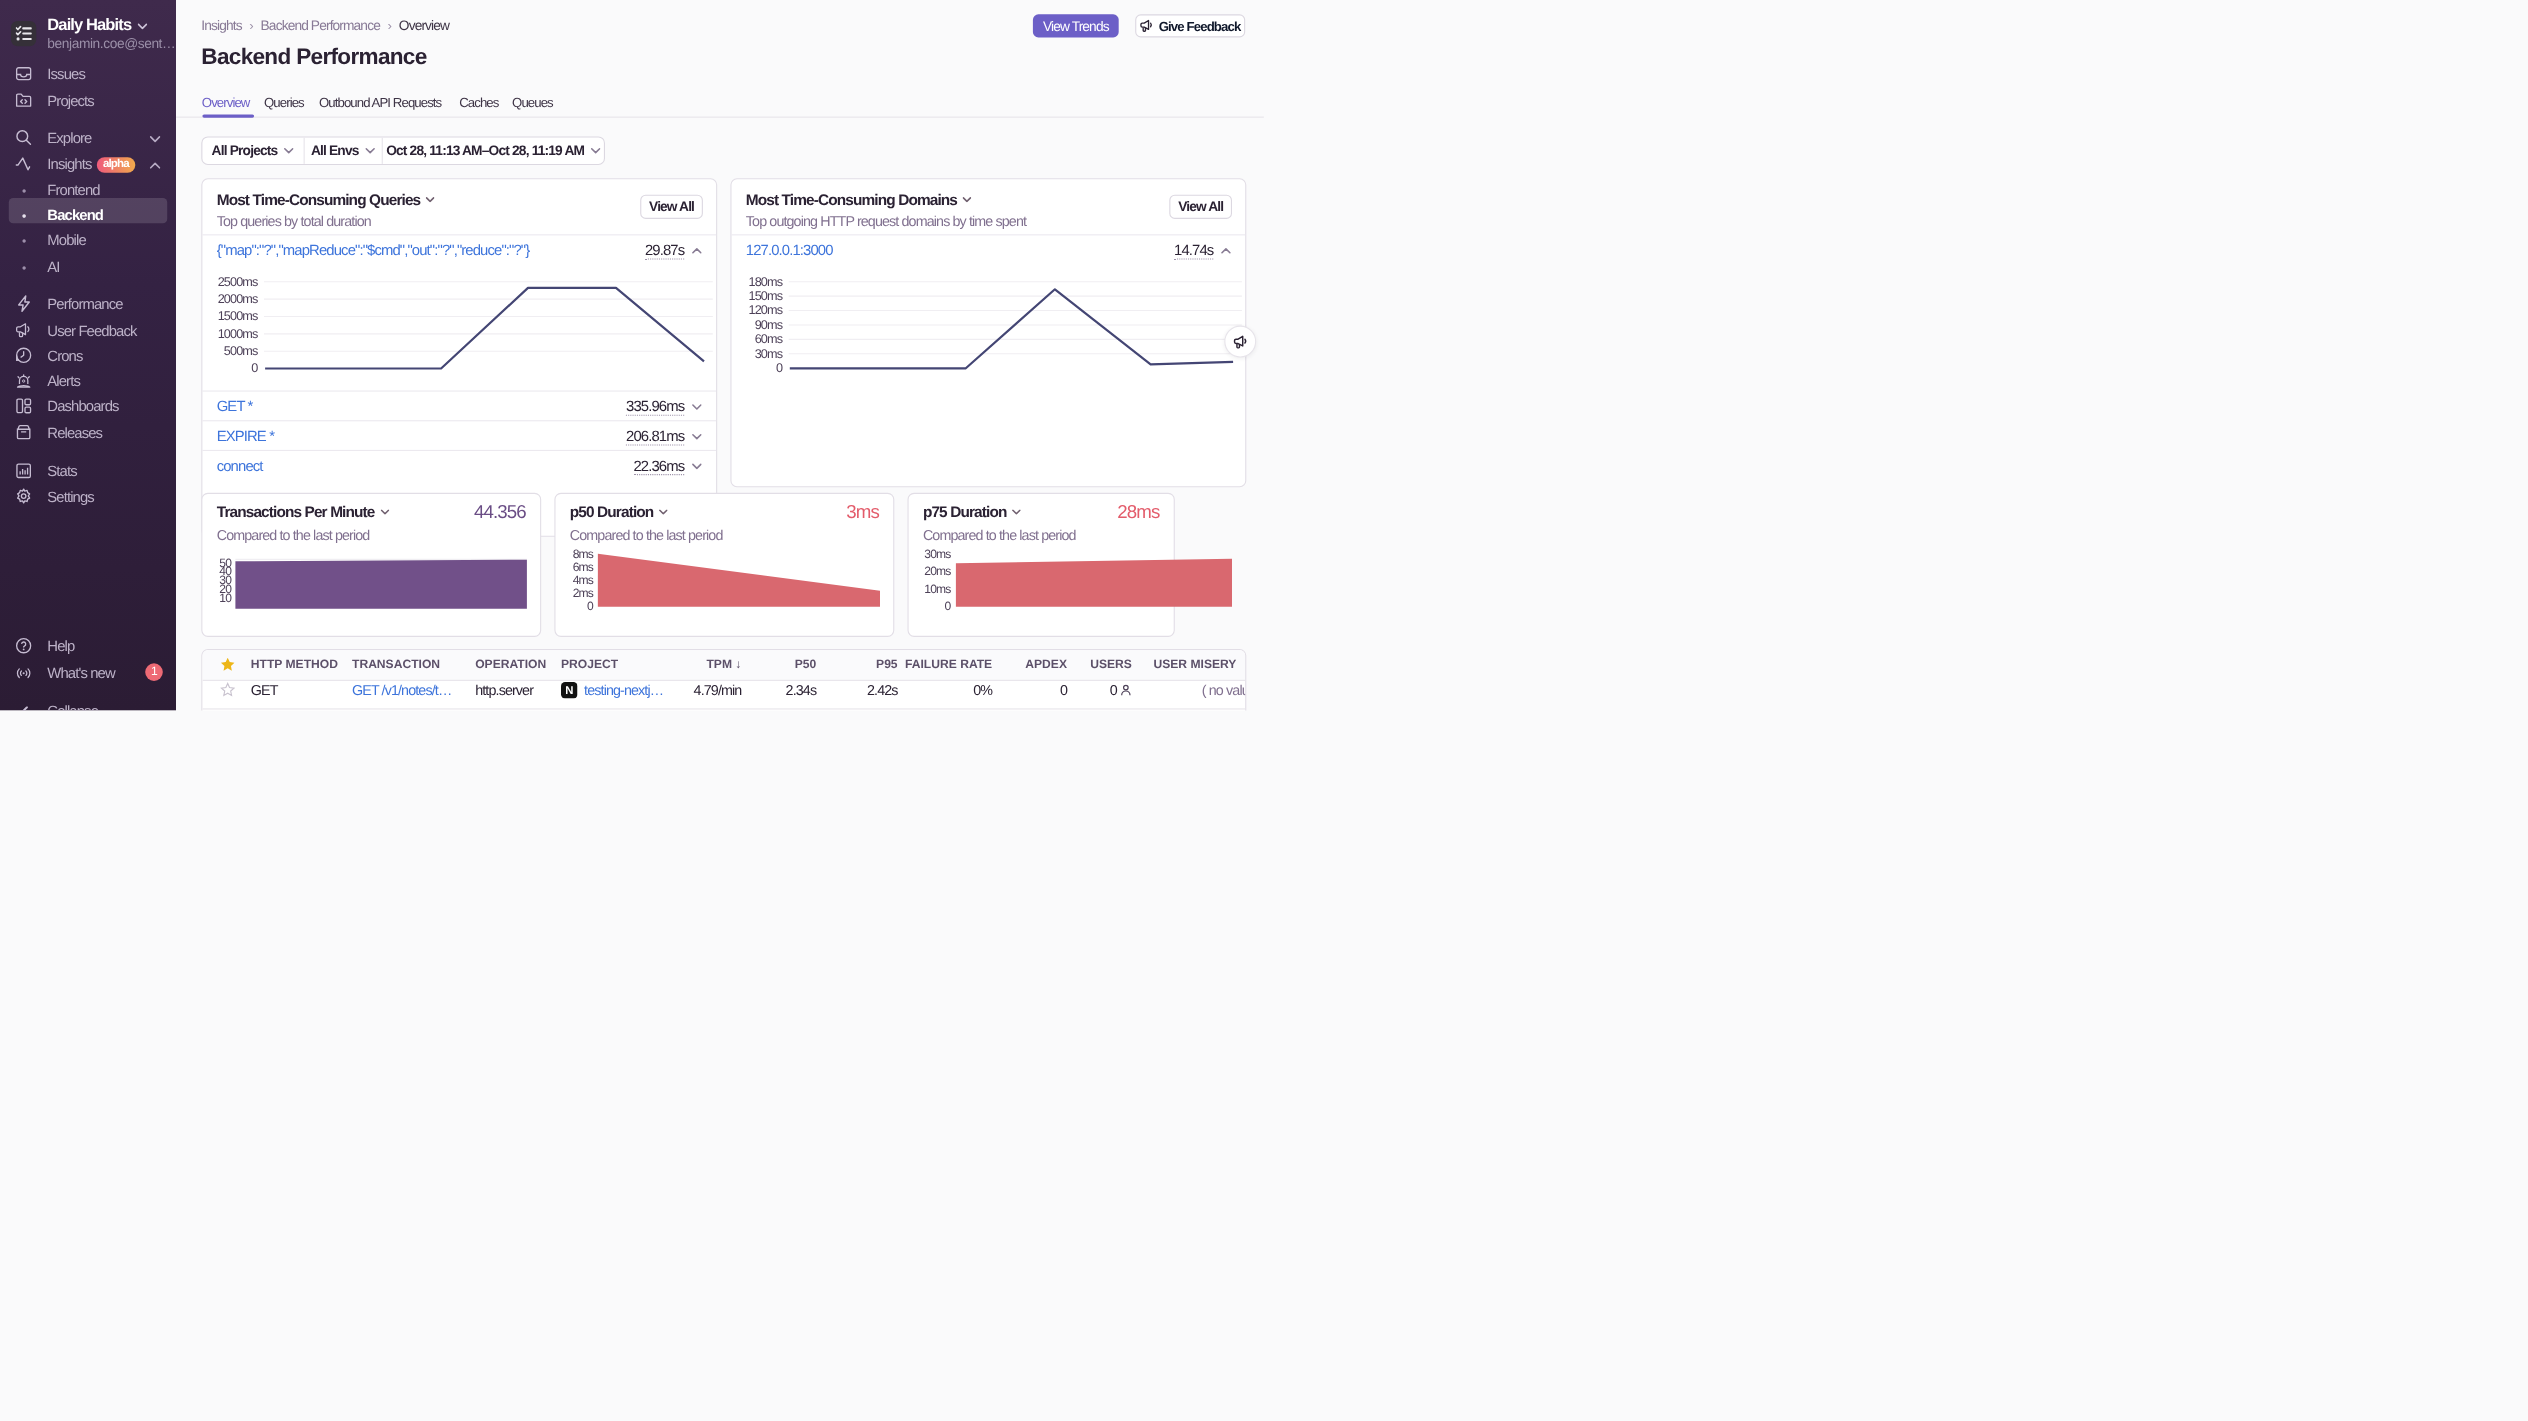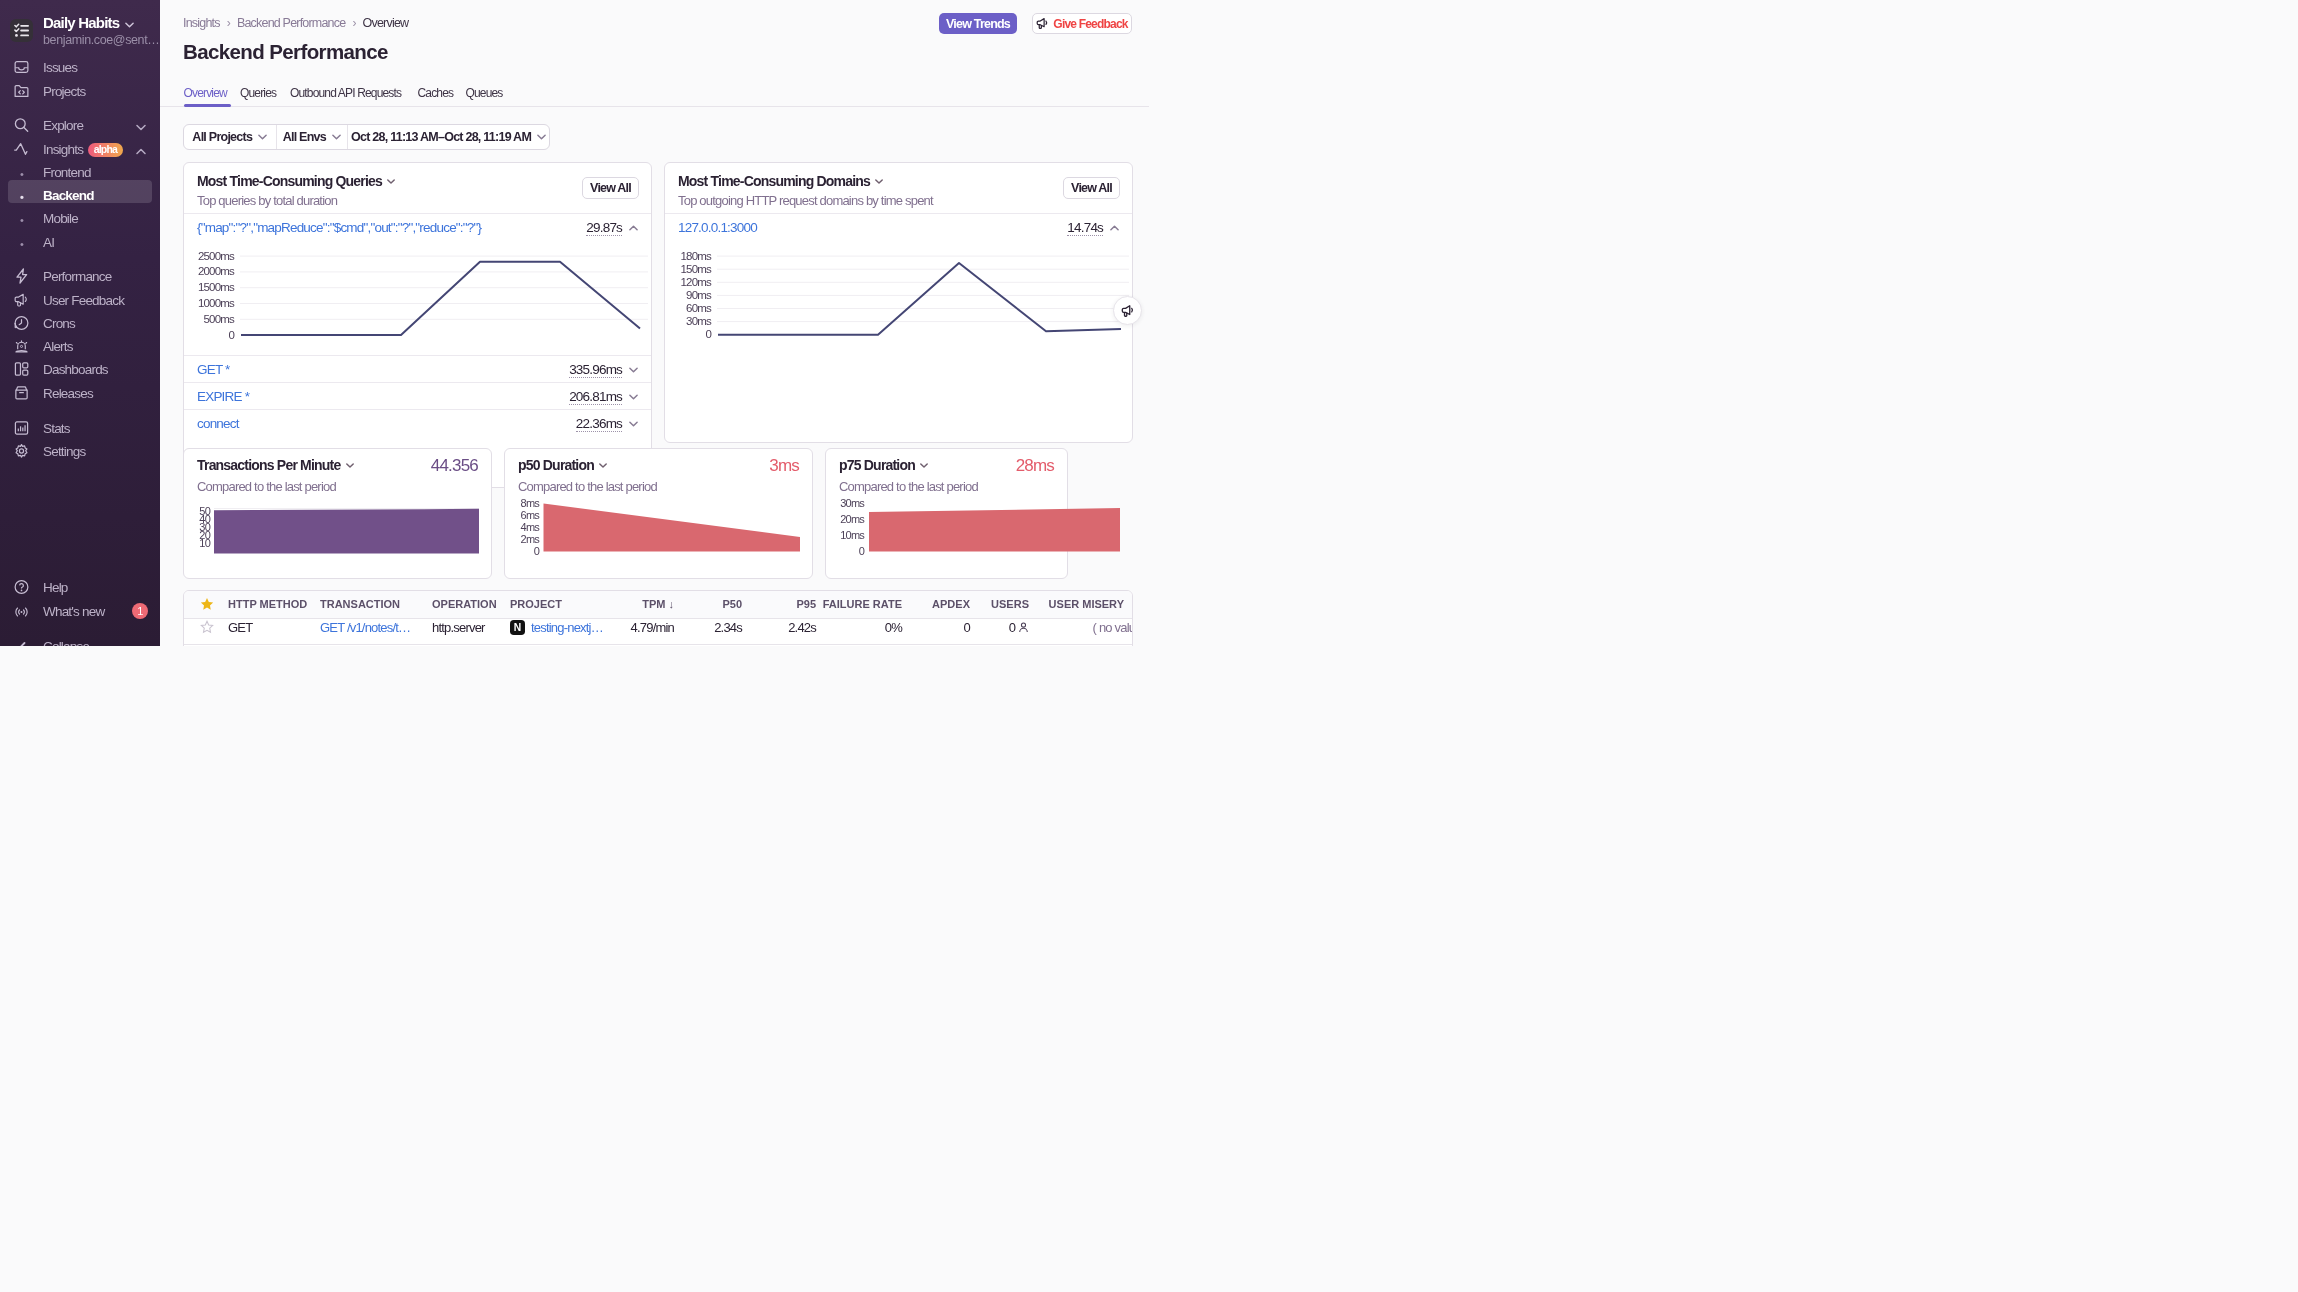--- a/index.html
+++ b/index.html
@@ -24,22 +24,22 @@
 .sb-bottom { position:absolute; left:8px; right:8px; top:572px; }
 .badge-num { margin-left:auto; margin-right:4px; width:16px; height:16px; border-radius:50%; background:#ee6a75; color:#fff; font-size:11px; display:flex; align-items:center; justify-content:center; }
 svg.sic { display:block; }
 
 .main { position:absolute; left:160px; top:0; width:989px; height:646px; }
 .crumbs { position:absolute; left:23px; top:16px; font-size:12.5px; color:#887a96; }
 .crumbs .sep { margin:0 7px; color:#9d92a9; font-size:12px; }
 .crumbs .cur { color:#3e3446; }
 .crumbs .first { color:#887a96; }
 .h1 { position:absolute; left:23px; top:40px; font-size:20.5px; font-weight:bold; color:#2b2233; letter-spacing:-0.03em; }
-.btn-trends { position:absolute; left:779px; top:13px; width:78px; height:21px; background:#6c5fc7; border-radius:5px; color:#fff; font-size:12.5px; font-weight:bold; display:flex; align-items:center; justify-content:center; white-space:nowrap; }
-.btn-feedback { position:absolute; left:872px; top:13px; width:100px; height:21px; background:#fff; border:1px solid #dcd8e1; border-radius:5px; color:#ef4444; font-size:12px; font-weight:bold; display:flex; align-items:center; justify-content:center; gap:4px; white-space:nowrap; }
+.btn-trends { position:absolute; left:779px; top:13px; width:78px; height:21px; background:#6c5fc7; border-radius:5px; color:#fff; font-size:12.5px; font-weight:normal; display:flex; align-items:center; justify-content:center; white-space:nowrap; }
+.btn-feedback { position:absolute; left:872px; top:13px; width:100px; height:21px; background:#fff; border:1px solid #dcd8e1; border-radius:5px; color:#0f172a; font-size:12px; font-weight:bold; display:flex; align-items:center; justify-content:center; gap:4px; white-space:nowrap; }
 .tab { position:absolute; top:86px; font-size:12px; letter-spacing:-0.07em; color:#3e3446; white-space:nowrap; }
 .tab.active { color:#6c5fc7; }
 .tabline { position:absolute; left:23.5px; top:104px; width:47px; height:2.5px; background:#6c5fc7; border-radius:2px; }
 .hdr-line { position:absolute; left:0; top:106px; width:989px; border-bottom:1px solid #e7e4ea; }
 
 .filterbar { position:absolute; left:23px; top:124px; height:26px; width:367px; background:#fff; border:1px solid #dcd8e1; border-radius:6px; display:flex; align-items:stretch; overflow:hidden; }
 .fseg { display:flex; align-items:center; justify-content:center; font-size:12.5px; font-weight:bold; color:#2b2233; border-right:1px solid #e7e4ea; white-space:nowrap; letter-spacing:-0.06em; }
 .fseg:last-child { border-right:none; }
 .searchbar { position:absolute; left:403px; top:124px; height:26px; width:570px; background:#fff; border:1px solid #dcd8e1; border-radius:6px; display:flex; align-items:center; padding:0 10px; color:#80708f; font-size:13px; gap:8px; }
 

